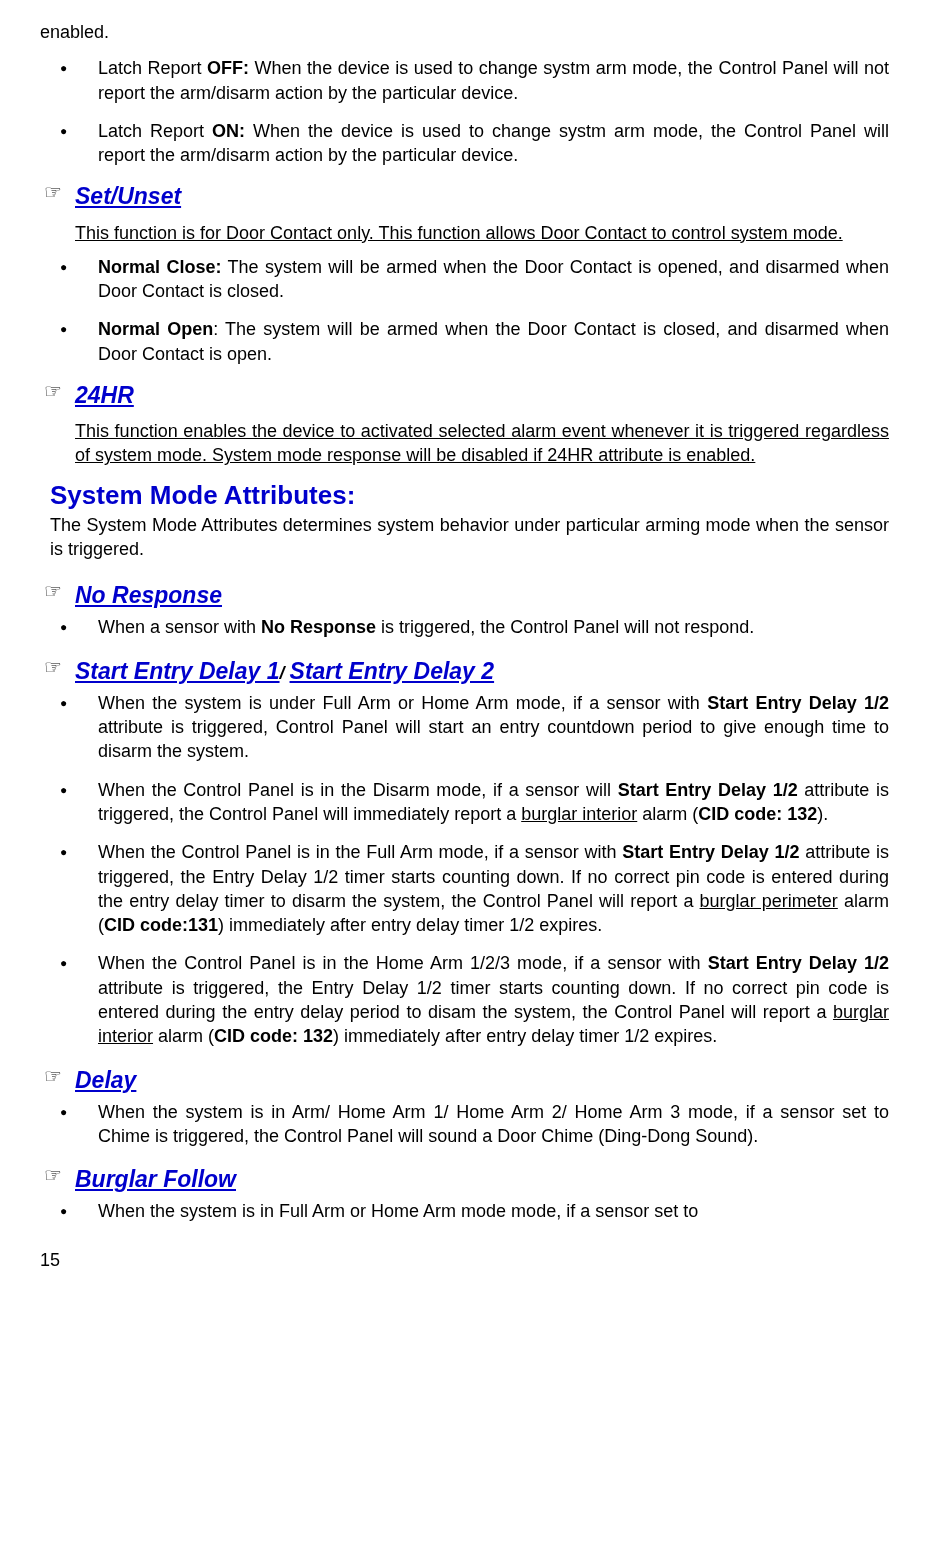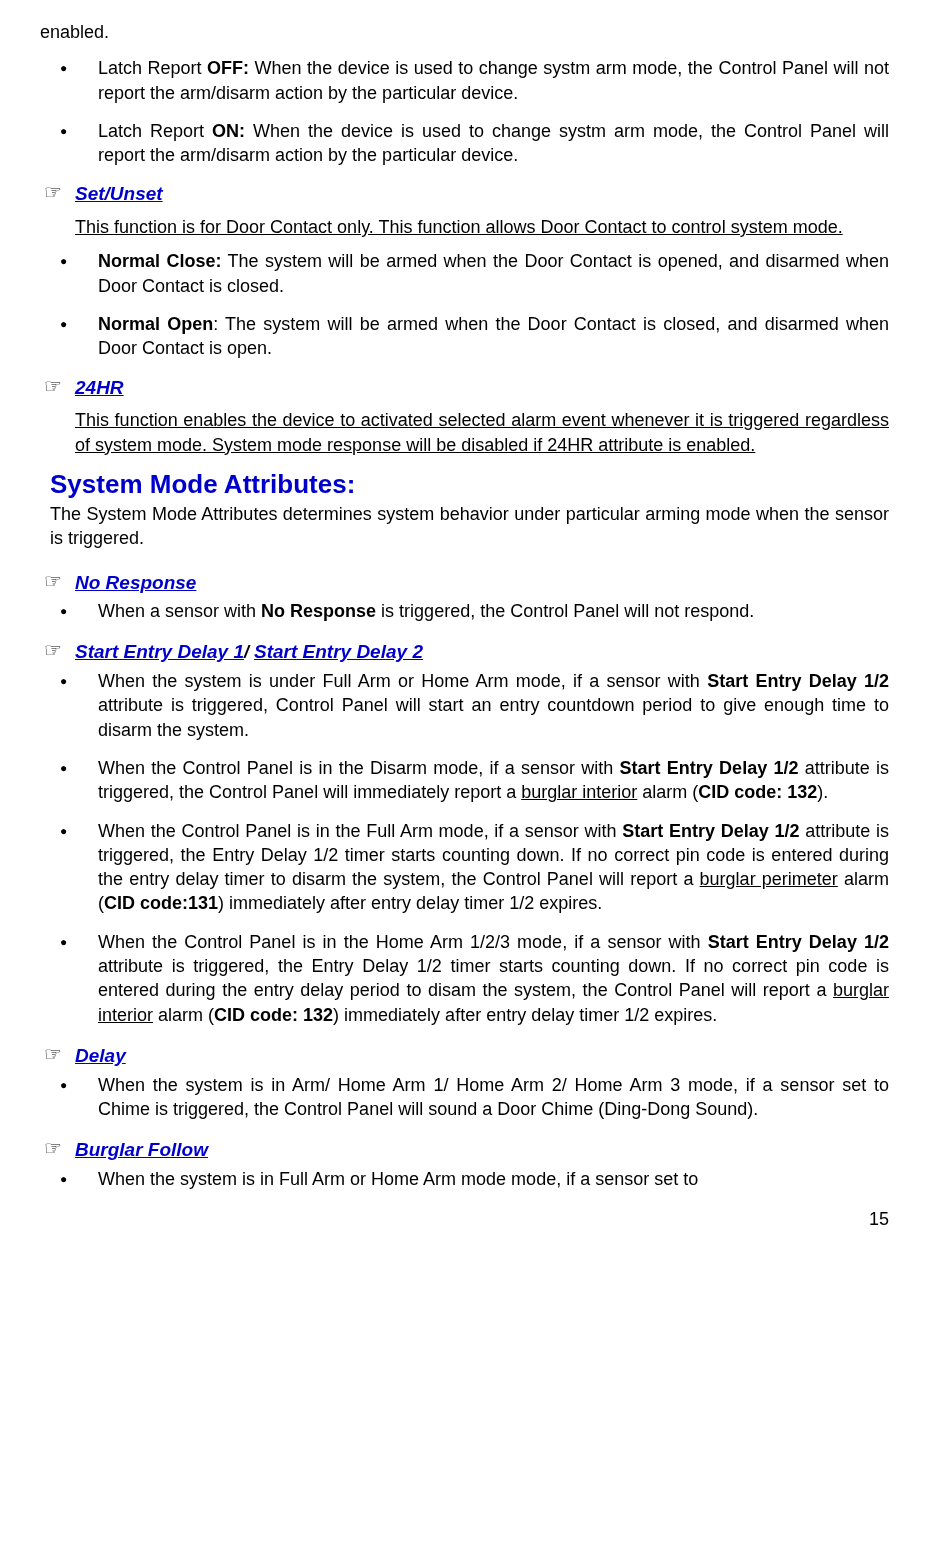--- a/index.html
+++ b/index.html
@@ -43,21 +43,21 @@
       position: absolute;
       left: 4px;
       font-size: 20px;
       top: -2px;
     }
     .section-title {
       color: #0000cc;
       font-weight: bold;
       font-style: italic;
       text-decoration: underline;
-      font-size: 19px;
+      font-size: 23px;
     }
     .section-desc {
       margin-top: 8px;
       margin-bottom: 10px;
       padding-left: 35px;
       text-align: justify;
       text-decoration: underline;
     }
     .blue-header {
       color: #0000cc;
@@ -71,22 +71,22 @@
       text-align: justify;
       margin-bottom: 19px;
     }
     .bold {
       font-weight: bold;
     }
     .underline {
       text-decoration: underline;
     }
     .page-num {
-      text-align: right;
-      margin-top: 16px;
+      text-align: left;
+      margin-top: 24px;
     }
     .slash {
       color: #000;
       font-weight: bold;
       font-style: italic;
     }
   </style>
 </head>
 <body>
 
@@ -132,21 +132,21 @@
 </ul>
 
 <div class="pointer-section" style="margin-top:16px;">
   <span class="section-title">Start Entry Delay 1</span><span class="slash">/ </span><span class="section-title">Start Entry Delay 2</span>
 </div>
 <ul class="bullet-list">
   <li class="bullet-item">
     <span>When the system is under Full Arm or Home Arm mode, if a sensor with </span><span class="bold">Start Entry Delay 1/2</span><span> attribute is triggered, Control Panel will start an entry countdown period to give enough time to disarm the system.</span>
   </li>
   <li class="bullet-item">
-    <span>When the Control Panel is in the Disarm mode, if a sensor with </span><span class="bold">Start Entry Delay 1/2</span><span> attribute is triggered, the Control Panel will immediately report a </span><span class="underline">burglar interior</span><span> alarm (</span><span class="bold">CID code: 132</span><span>).</span>
+    <span>When the Control Panel is in the Disarm mode, if a sensor will </span><span class="bold">Start Entry Delay 1/2</span><span> attribute is triggered, the Control Panel will immediately report a </span><span class="underline">burglar interior</span><span> alarm (</span><span class="bold">CID code: 132</span><span>).</span>
   </li>
   <li class="bullet-item">
     <span>When the Control Panel is in the Full Arm mode, if a sensor with </span><span class="bold">Start Entry Delay 1/2</span><span> attribute is triggered, the Entry Delay 1/2 timer starts counting down.  If no correct pin code is entered during the entry delay timer to disarm the system, the Control Panel will report a </span><span class="underline">burglar perimeter</span><span> alarm (</span><span class="bold">CID code:131</span><span>) immediately after entry delay timer 1/2 expires.</span>
   </li>
   <li class="bullet-item">
     <span>When the Control Panel is in the Home Arm 1/2/3 mode, if a sensor with </span><span class="bold">Start Entry Delay 1/2</span><span> attribute is triggered, the Entry Delay 1/2 timer starts counting down.   If no correct pin code is entered during the entry delay period to disam the system, the Control Panel will report a </span><span class="underline">burglar interior</span><span> alarm (</span><span class="bold">CID code: 132</span><span>) immediately after entry delay timer 1/2 expires.</span>
   </li>
 </ul>
 
 <div class="pointer-section" style="margin-top:16px;">

